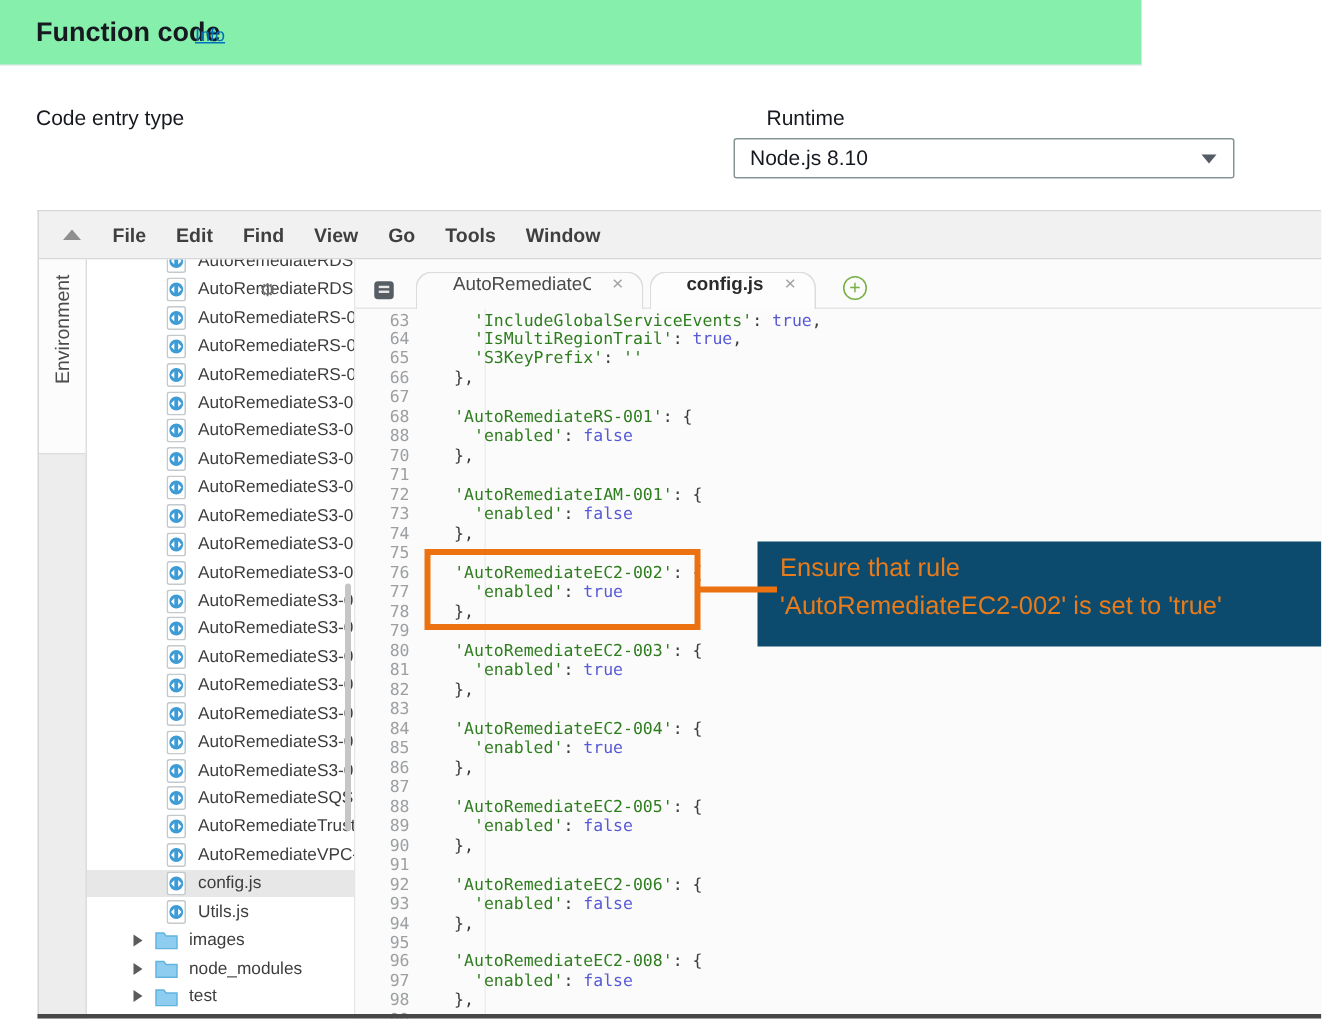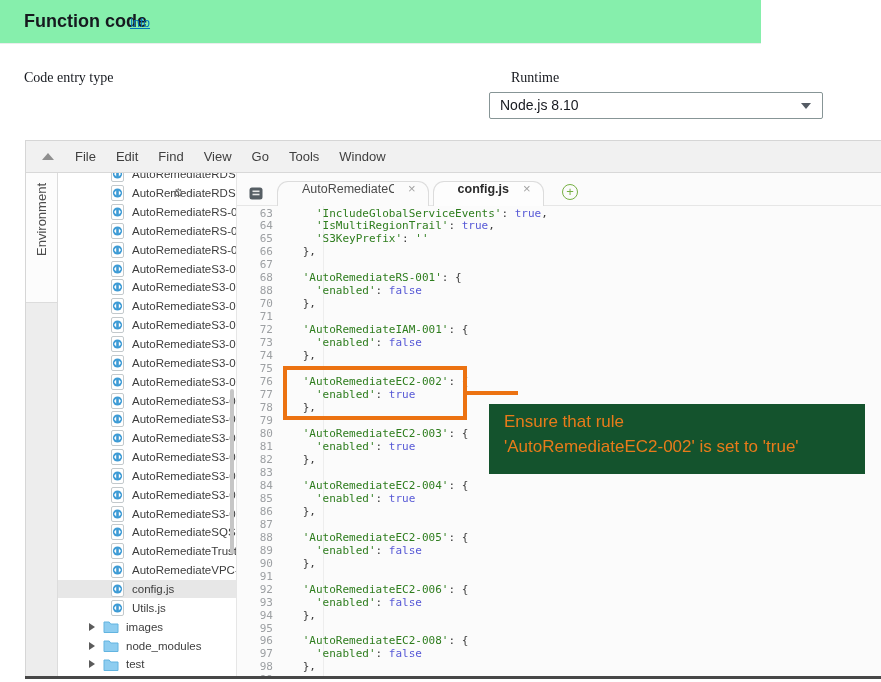--- a/index.html
+++ b/index.html
@@ -6,31 +6,31 @@
   html,body { background:#fff; }
   body { font-family:"Liberation Sans", sans-serif; }
   #root { position:relative; width:881px; height:682px; background:#fff; overflow:hidden; }
 
   
   .hdr { position:absolute; left:0; top:0; width:761px; height:44px; background:#86efac; border-bottom:1px solid #eaeded; }
   .hdr-title { position:absolute; left:24px; top:11px; font-size:18px; font-weight:bold; color:#16191f; }
   .hdr-info { position:absolute; left:130px; top:16px; font-size:12px; color:#0073bb; cursor:pointer;text-decoration:underline; }
 
   
-  .fld-label { position:absolute; top:70px; font-size:14px; color:#16191f;font-family:Liberation Serif, serif; }
+  .fld-label { position:absolute; top:70px; font-size:14px; color:#16191f; }
   .sel { position:absolute; top:92px; height:27px; background:#fff; border:1px solid #879596; border-radius:2px;
          font-size:14px; color:#16191f; line-height:25px; padding-left:10px; cursor:pointer; }
   .sel .chev { position:absolute; right:11px; top:10px; width:0; height:0;
                border-left:5px solid transparent; border-right:5px solid transparent; border-top:6px solid #545b64; }
 
   
   .editor { position:absolute; left:25px; top:140px; width:856px; height:539px; background:#fbfbfb;
             border:1px solid #d6d6d6; border-right:none; border-bottom:none; }
   .menubar { position:absolute; left:0; top:0; width:856px; height:32px; background:#f1f1f1;
-             border-bottom:1px solid #d8d8d8; display:flex; align-items:center; }
+             border-bottom:1px solid #d8d8d8; display:flex; align-items:center;font-weight:bold; }
   .collapse-tri { width:0; height:0; border-left:6px solid transparent; border-right:6px solid transparent;
                   border-bottom:7px solid #8f8f8f; margin:0 18px 0 16px; cursor:pointer; }
   .menu-item { font-size:13px; color:#3f3f3f; margin-right:14px; padding:2px 3px; cursor:pointer; }
 
   .env-strip { position:absolute; left:0; top:32px; width:32px; height:506px; background:#ededed; border-right:1px solid #dcdcdc; }
   .env-tab { position:absolute; left:0; top:0; width:31px; height:130px; background:#fcfcfc; border-bottom:1px solid #dcdcdc; cursor:pointer; }
   .env-label { position:absolute; left:8px; top:10px; writing-mode:vertical-rl; transform:rotate(180deg);
                font-size:13px; color:#4c4c4c; }
 
   
@@ -69,21 +69,21 @@
   .cl { height:12.98px; line-height:12.98px; white-space:pre; display:flex; }
   .ln { width:36px; flex:none; text-align:right; color:#9da0a3; }
   .ct { padding-left:16.5px; }
   .t-d { color:#3c3c3c; }
   .t-s { color:#2e7d1e; }
   .t-k { color:#5759d6; }
 
   
   .hl-box { position:absolute; left:283px; top:366px; width:184px; height:54px; border:4px solid #ec7211; z-index:3; }
   .hl-connector { position:absolute; left:465px; top:391px; width:53px; height:4px; background:#ec7211; z-index:5; }
-  .ann-box { position:absolute; left:489px; top:361px; width:376px; height:70px; background:#14532d; z-index:4;margin-top:43px; }
+  .ann-box { position:absolute; left:505px; top:361px; width:376px; height:70px; background:#0c4a6e; z-index:4; }
   .ann-line { position:absolute; left:15px; font-size:17px; color:#e87b1a; white-space:nowrap; }
   .ann-l1 { top:8px; }
   .ann-l2 { top:33px; }
 
   .editor-bottom { position:absolute; left:25px; top:676px; width:856px; height:3px; background:#474747; }
 </style>
 </head>
 <body>
 
 <div id="root">

